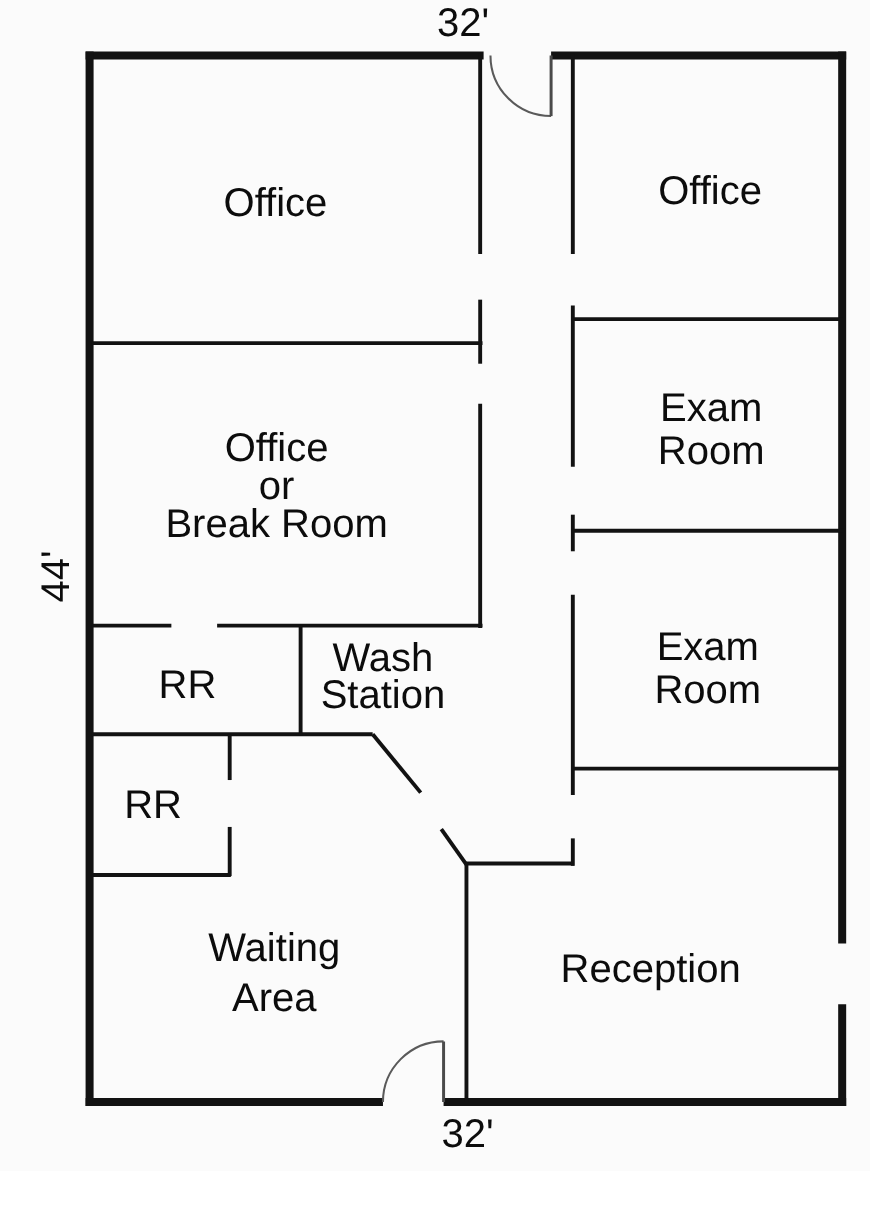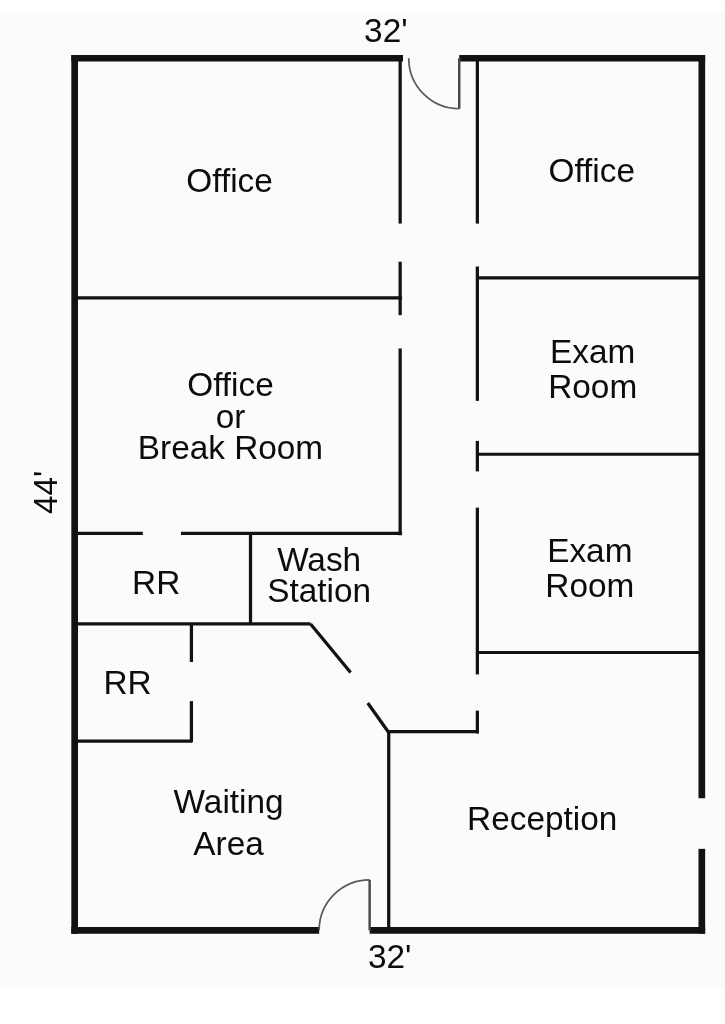--- a/index.html
+++ b/index.html
@@ -6,21 +6,21 @@
   html, body {
     margin: 0;
     padding: 0;
     background: #ffffff;
     font-family: "Liberation Sans", sans-serif;
   }
   .page {
     position: relative;
     width: 725px;
     height: 976px;
-    margin: 12px auto;
+    margin: 0 auto;
     background: #fbfbfb;
     overflow: hidden;
     text-decoration: underline;
   }
   .page svg {
     display: block;
     width: 100%;
     height: 100%;
   }
   .room-label, .dim-label {

